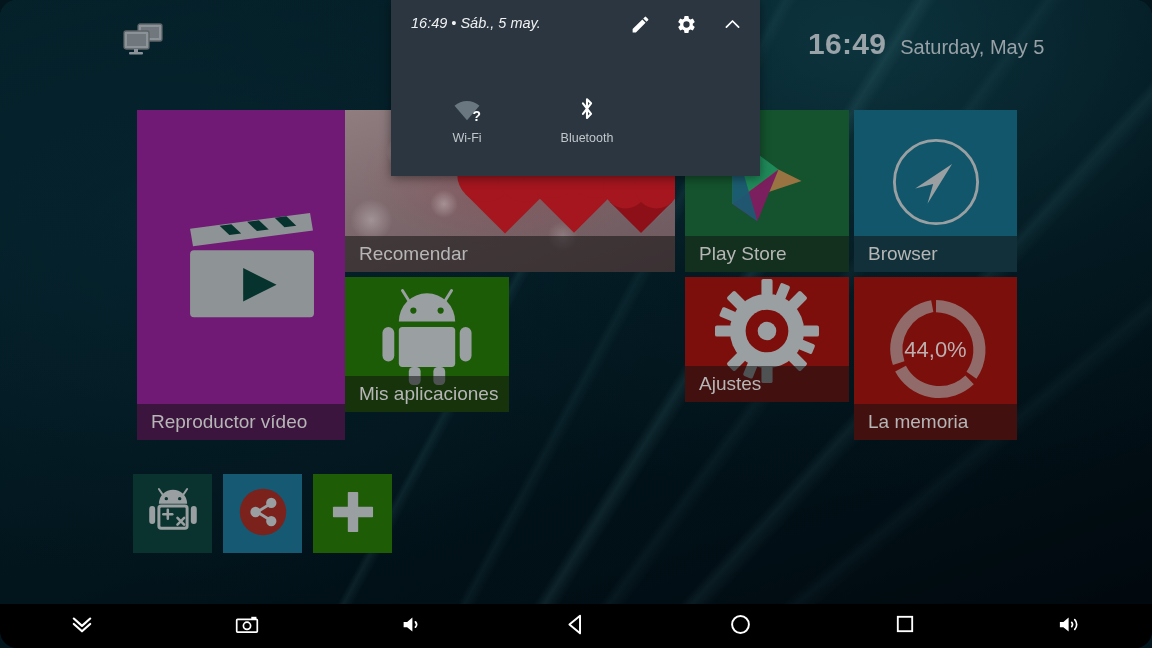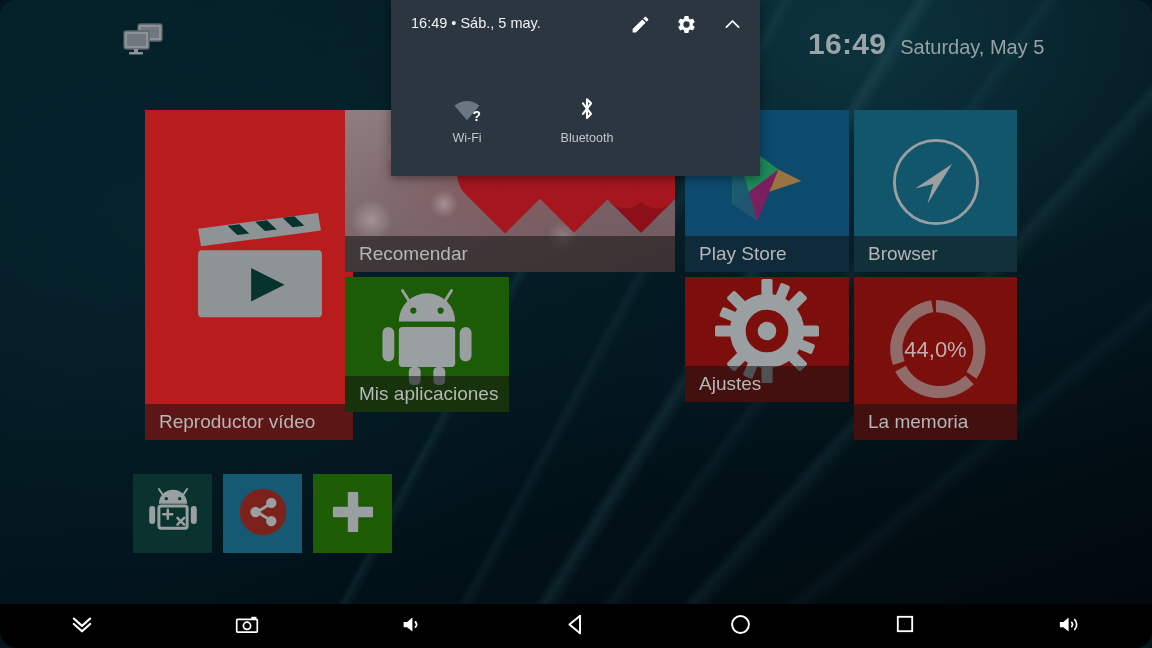--- a/index.html
+++ b/index.html
@@ -68,23 +68,23 @@
     display: flex; align-items: center;
     padding-left: 14px;
     color: #b6b6b6;
     font-size: 19px;
     white-space: nowrap;
   }
   .tile-icon { display: flex; align-items: center; justify-content: center;
                width: 100%; height: 100%; margin-bottom: 18px; }
 
   
-  .t-video    { left: 12px;   top: 0;   width: 208px; height: 330px; background: #b91c1c; padding-left: 23px; }
+  .t-video    { left: 4px;   top: 0;   width: 208px; height: 330px; background: #701a75; padding-left: 23px; }
   .t-rec      { left: 212px; top: 0;  width: 330px; height: 162px; background: #6b5a5e; }
-  .t-play     { left: 552px; top: 0;  width: 164px; height: 162px; background: #0c4a6e; }
+  .t-play     { left: 552px; top: 0;  width: 164px; height: 162px; background: #14532d; }
   .t-browser  { left: 721px; top: 0;  width: 163px; height: 162px; background: #12566b; }
   .t-apps     { left: 212px; top: 167px; width: 164px; height: 135px; background: #1c5c06; }
   .t-files    { left: 381px; top: 167px; width: 166px; height: 163px; background: #07332f; }
   .t-settings { left: 552px; top: 167px; width: 164px; height: 125px; background: #7c0e0c; }
   .t-memory   { left: 721px; top: 167px; width: 163px; height: 163px; background: #7a0f0c; }
 
   
   .bokeh {
     position: absolute; inset: 0;
     background:
@@ -127,21 +127,21 @@
     width: 369px; height: 176px;
     background: #2b3640;
     box-shadow: 0 2px 10px rgba(0,0,0,0.45);
   }
   .qs-header {
     position: relative; height: 48px;
     display: flex; align-items: center;
   }
   .qs-status {
     position: absolute; left: 20px; top: 15px;
-    color: #f0f1f2; font-size: 14.5px; white-space: nowrap;
+    color: #f0f1f2; font-size: 14.5px; white-space: nowrap; font-style: italic;
   }
   .qs-actions {
     position: absolute; right: 16px; top: 12px;
     display: flex; align-items: center; gap: 22px;
   }
   .qs-act { width: 24px; height: 24px; display: flex; align-items: center; justify-content: center; }
   .qs-tiles {
     position: absolute; left: 0; top: 96px;
     width: 100%;
     display: flex;

